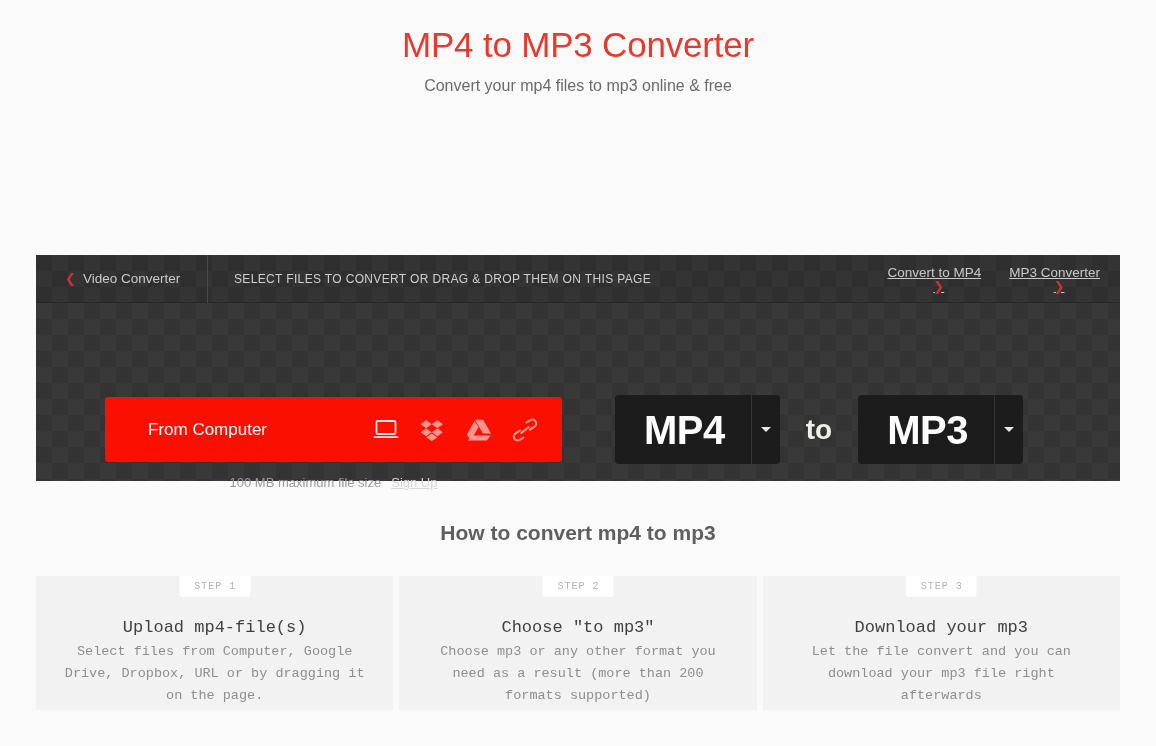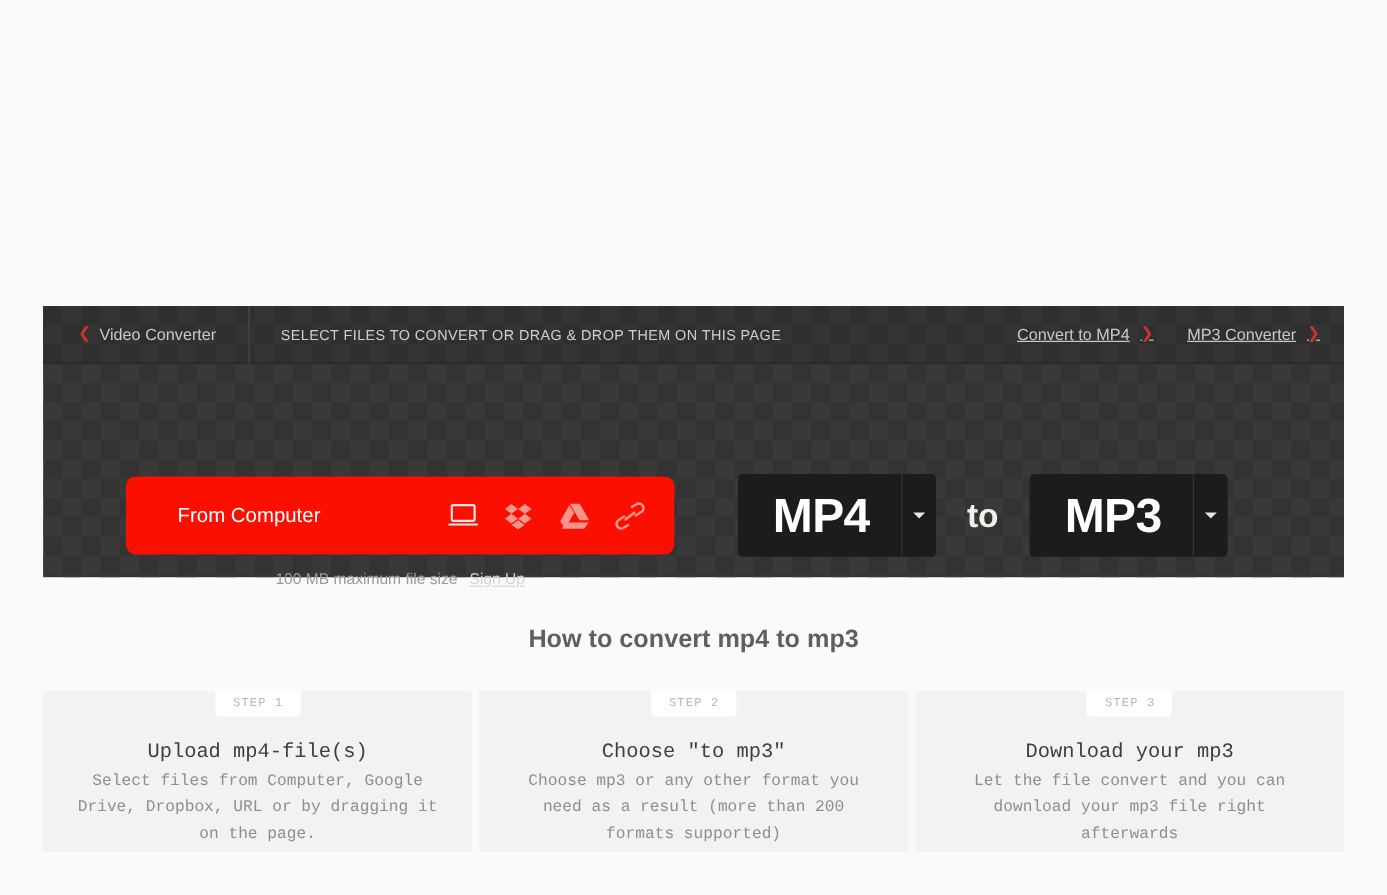--- a/index.html
+++ b/index.html
@@ -108,36 +108,37 @@
     align-items: center;
     height: 48px;
     padding-right: 20px;
   }
   .tb-link {
     display: flex;
     align-items: center;
     font-size: 13.5px;
     color: #c9c9c9;
     margin-left: 28px;
+    flex-direction: column;
   }
 
   
   .conv-body {
     position: relative;
     height: 178px;
   }
 
   .from-computer {
     position: absolute;
     left: 69px;
     top: 94px;
     width: 457px;
     height: 65px;
     background: #fa0f00;
-    border-radius: 8px;
+    border-radius: 3px;
     display: flex;
     align-items: center;
     gap: 31px;
   }
   .fc-label {
     font-size: 17px;
     color: #ffffff;
     padding-left: 43px;
     width: 227px;
   }
@@ -272,20 +273,24 @@
     font-size: 13.5px;
     line-height: 22px;
     color: #8e8e8e;
   }
 </style>
 </head>
 <body>
 
 <div class="page">
 
+  <div class="hero">
+    <h1 class="hero-title">MP4 to MP3 Converter</h1>
+    <p class="hero-sub">Convert your mp4 files to mp3 online &amp; free</p>
+  </div>
 
   <div class="converter">
 
     <div class="toolbar">
       <div class="tb-left">
         <span class="chev">❮</span>
         <span class="tb-left-label">Video Converter</span>
       </div>
       <div class="tb-center">SELECT FILES TO CONVERT OR DRAG &amp; DROP THEM ON THIS PAGE</div>
       <div class="tb-right">

